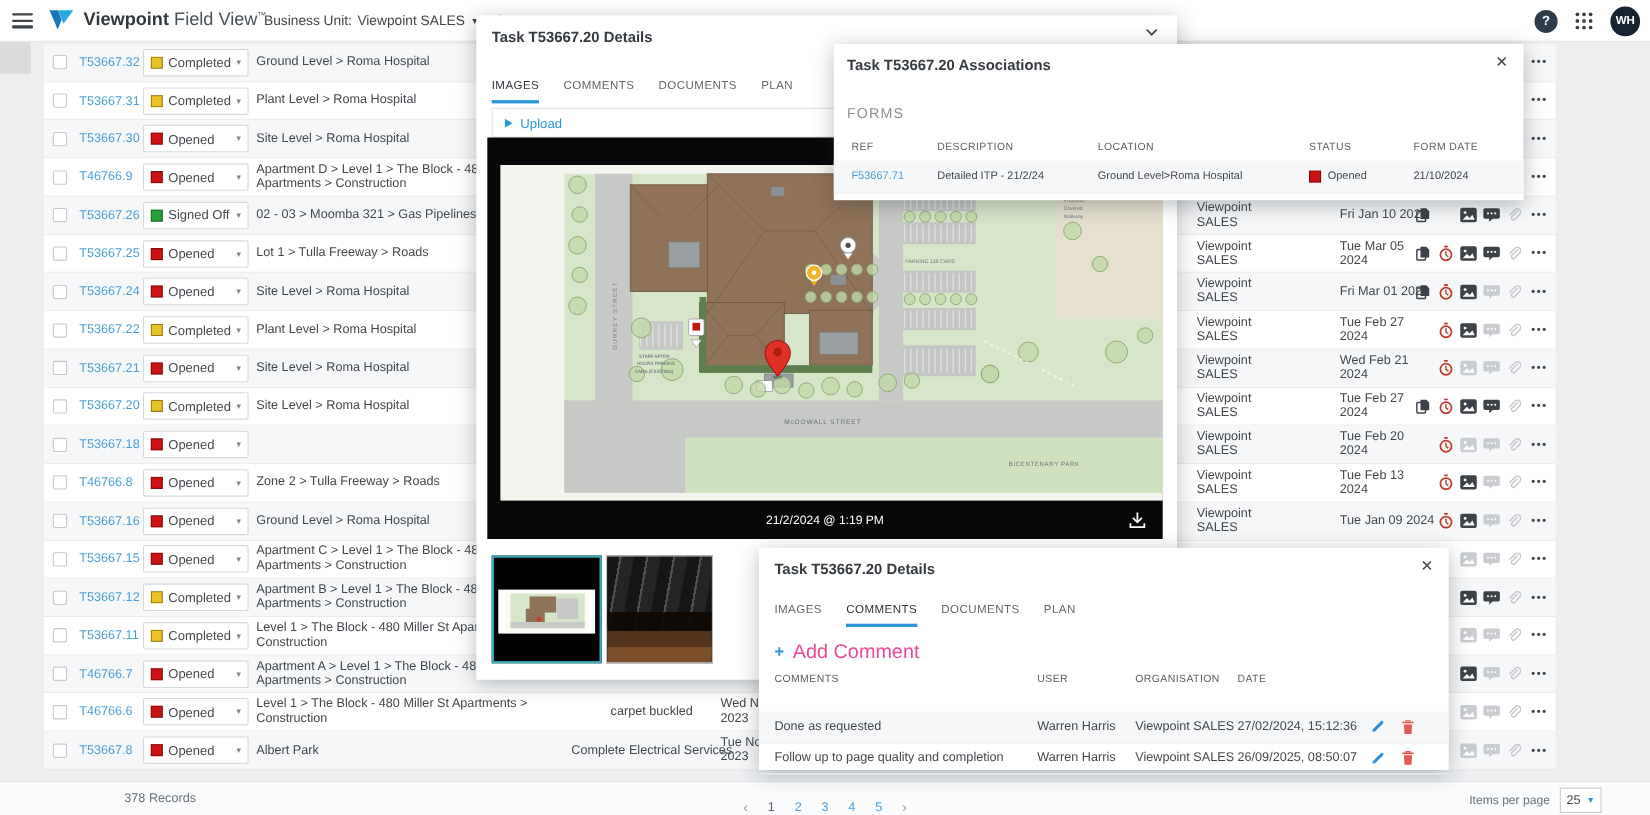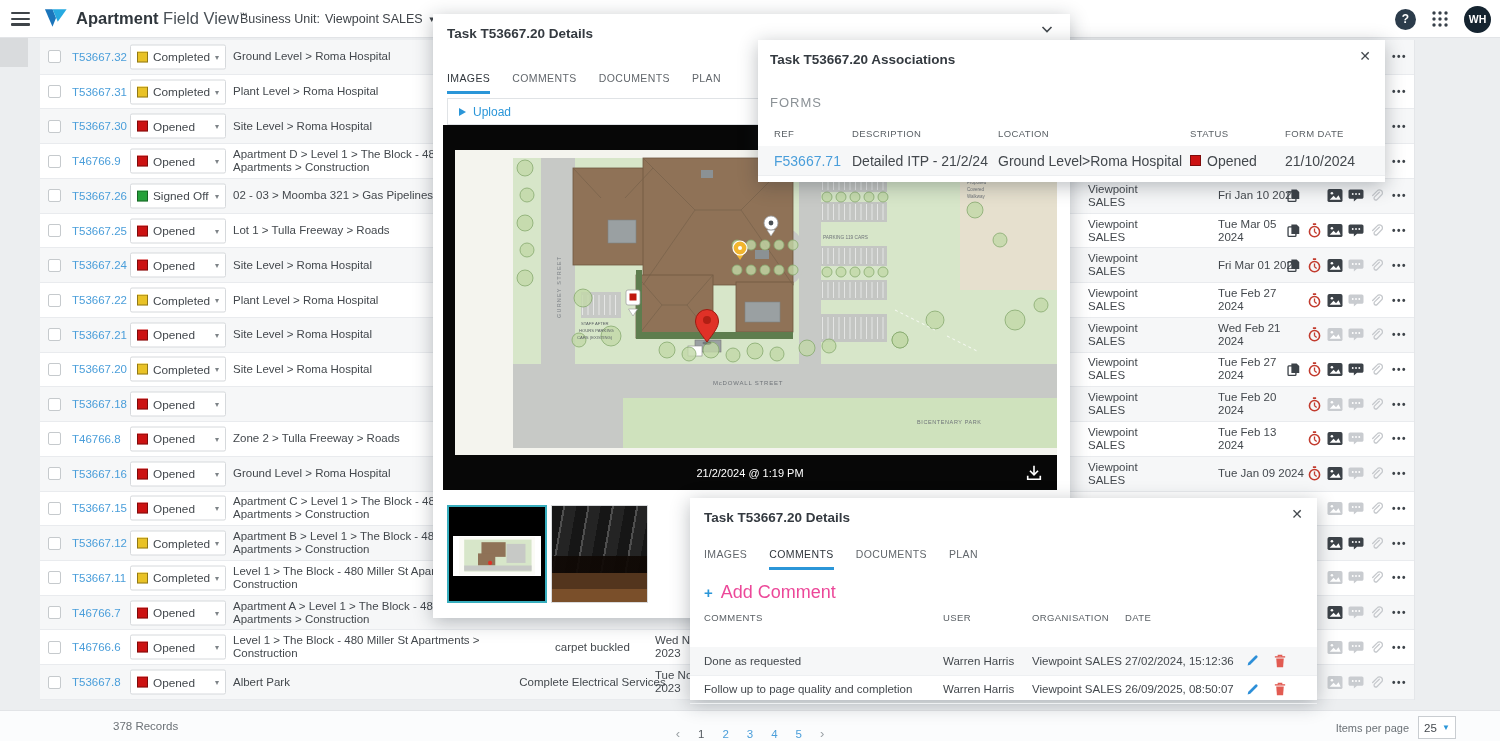--- a/index.html
+++ b/index.html
@@ -72,21 +72,21 @@
 .t1 .strip{position:absolute;left:4px;right:4px;top:29px;height:40px;background:#fff;display:flex;align-items:center;justify-content:center}
 .t2 .kb{position:absolute;inset:0;background:
  linear-gradient(180deg, rgba(0,0,0,0) 0 52%, rgba(15,8,4,.92) 52% 70%, #53351d 70% 86%, #7a4f2a 86% 100%),
  repeating-linear-gradient(100deg,#161616 0 11px,#4e4e4e 11px 13px,#242424 13px 24px)}
 
 
 .section{position:absolute;left:12px;top:55px;font-size:13px;color:#8b9196;letter-spacing:1px}
 .fhead,.chead{position:absolute;font-size:9.5px;color:#5a6065;letter-spacing:.4px}
 .m2 .fhead{top:88px}
 .frow{position:absolute;left:0;right:0;top:106px;height:30px;background:#f6f7f8;border-bottom:1px solid #eceef0}
-.fcell{position:absolute;top:0;bottom:0;display:flex;align-items:center;font-size:14px;color:#43484d}
+.fcell{position:absolute;top:0;bottom:0;display:flex;align-items:center;font-size:10px;color:#43484d}
 .flink{color:#4a9eda;cursor:pointer}
 .fstat{gap:6px}
 .fsq{width:11px;height:11px;box-shadow:inset 0 0 0 1px rgba(0,0,0,.38)}
 
 
 .addc{position:absolute;left:14px;top:84px;display:flex;align-items:center;gap:8px;cursor:pointer}
 .addc .plus{color:#2b96d8;font-size:15px;font-weight:700;line-height:1}
 .addc .albl{color:#ec4899;font-size:18px;font-weight:400}
 .m3 .chead{top:114px}
 .crows{position:absolute;left:0;right:0;top:149px}
@@ -119,21 +119,21 @@
         <span></span>
         <span></span>
       </div>
     <div class="logo">
       <span style="display:flex">
         <svg width="24" height="21" viewBox="0 0 26 22">
             <path d="M1 1l8.2 19L13 10.5 9.3 1z" fill="#1b75bb"></path>
             <path d="M9.3 1l5.6 13.4L24.5 1z" fill="#27aae1"></path>
           </svg>
       </span>
-      <span class="logo-text"><span class="lb">Apartment</span> <span class="lt">Field View</span><sup>™</sup></span>
+      <span class="logo-text"><span class="lb">Viewpoint</span> <span class="lt">Field View</span><sup>™</sup></span>
     </div>
     <div class="bu">
       <span>Business Unit:</span>
       <span>Viewpoint SALES</span>
       <span class="caret">▼</span>
       <span class="sep">|</span>
     </div>
     <div class="top-right">
       <div class="help">?</div>
       <div class="apps">

